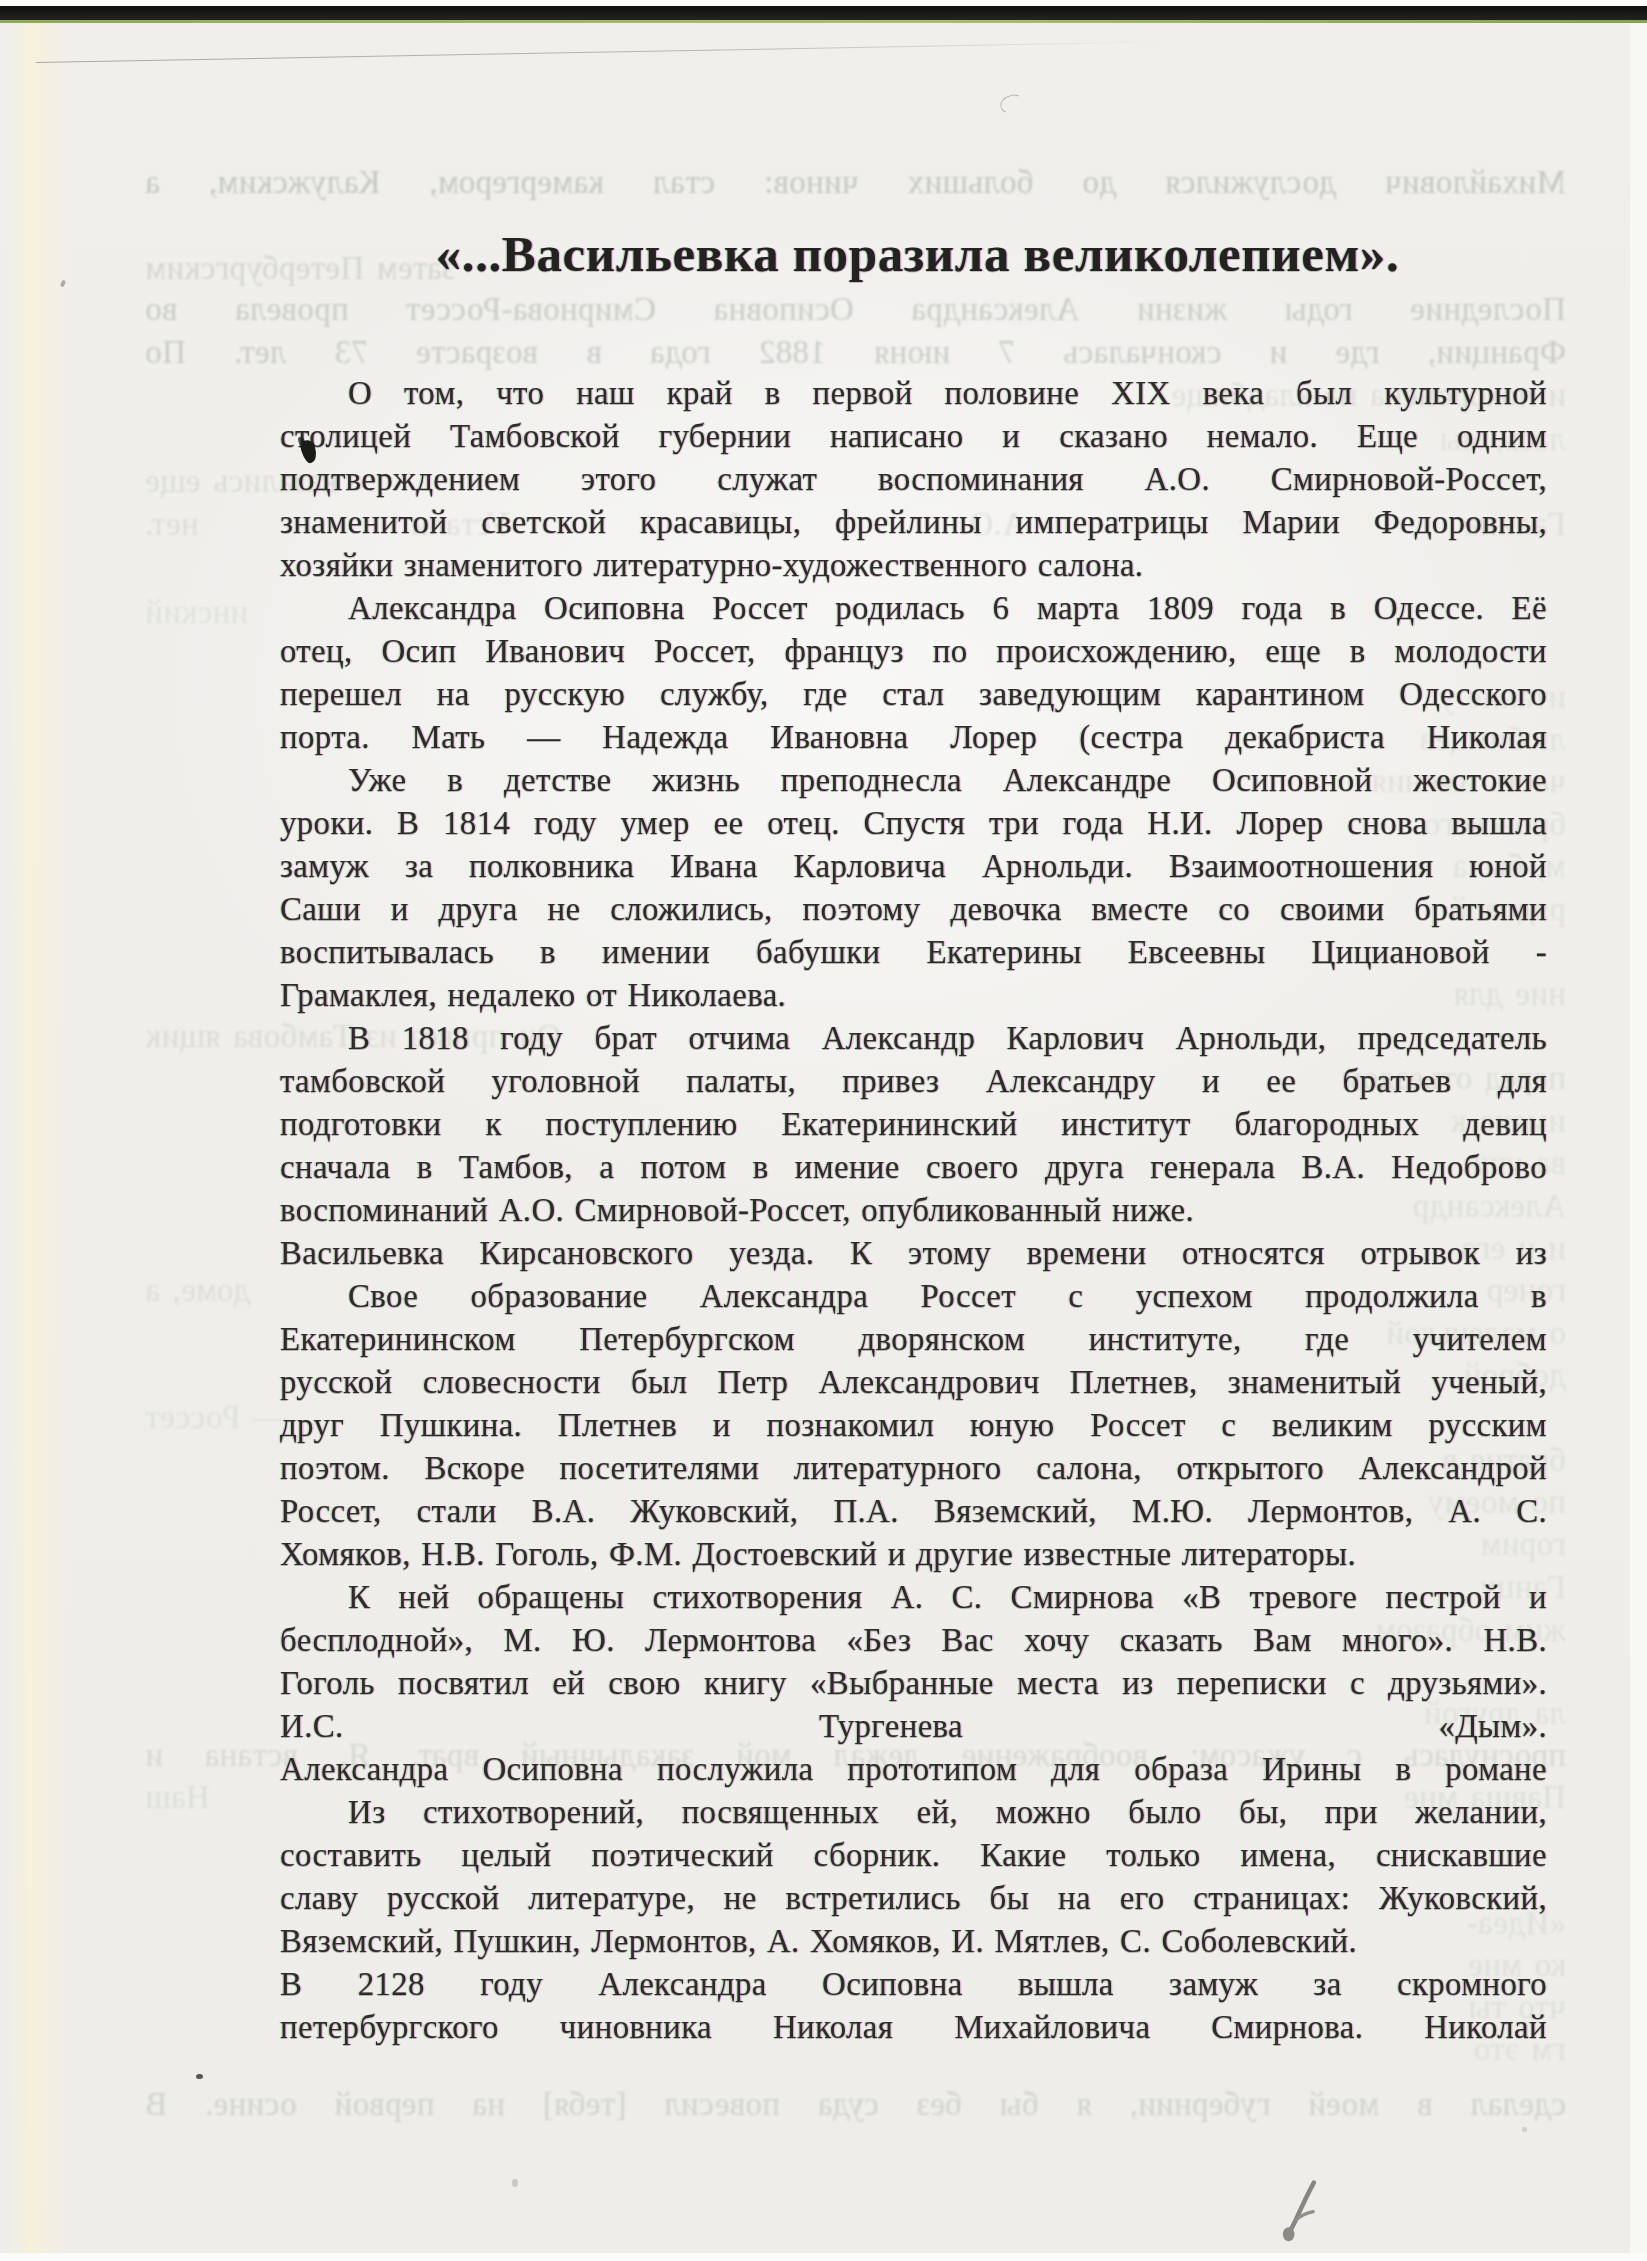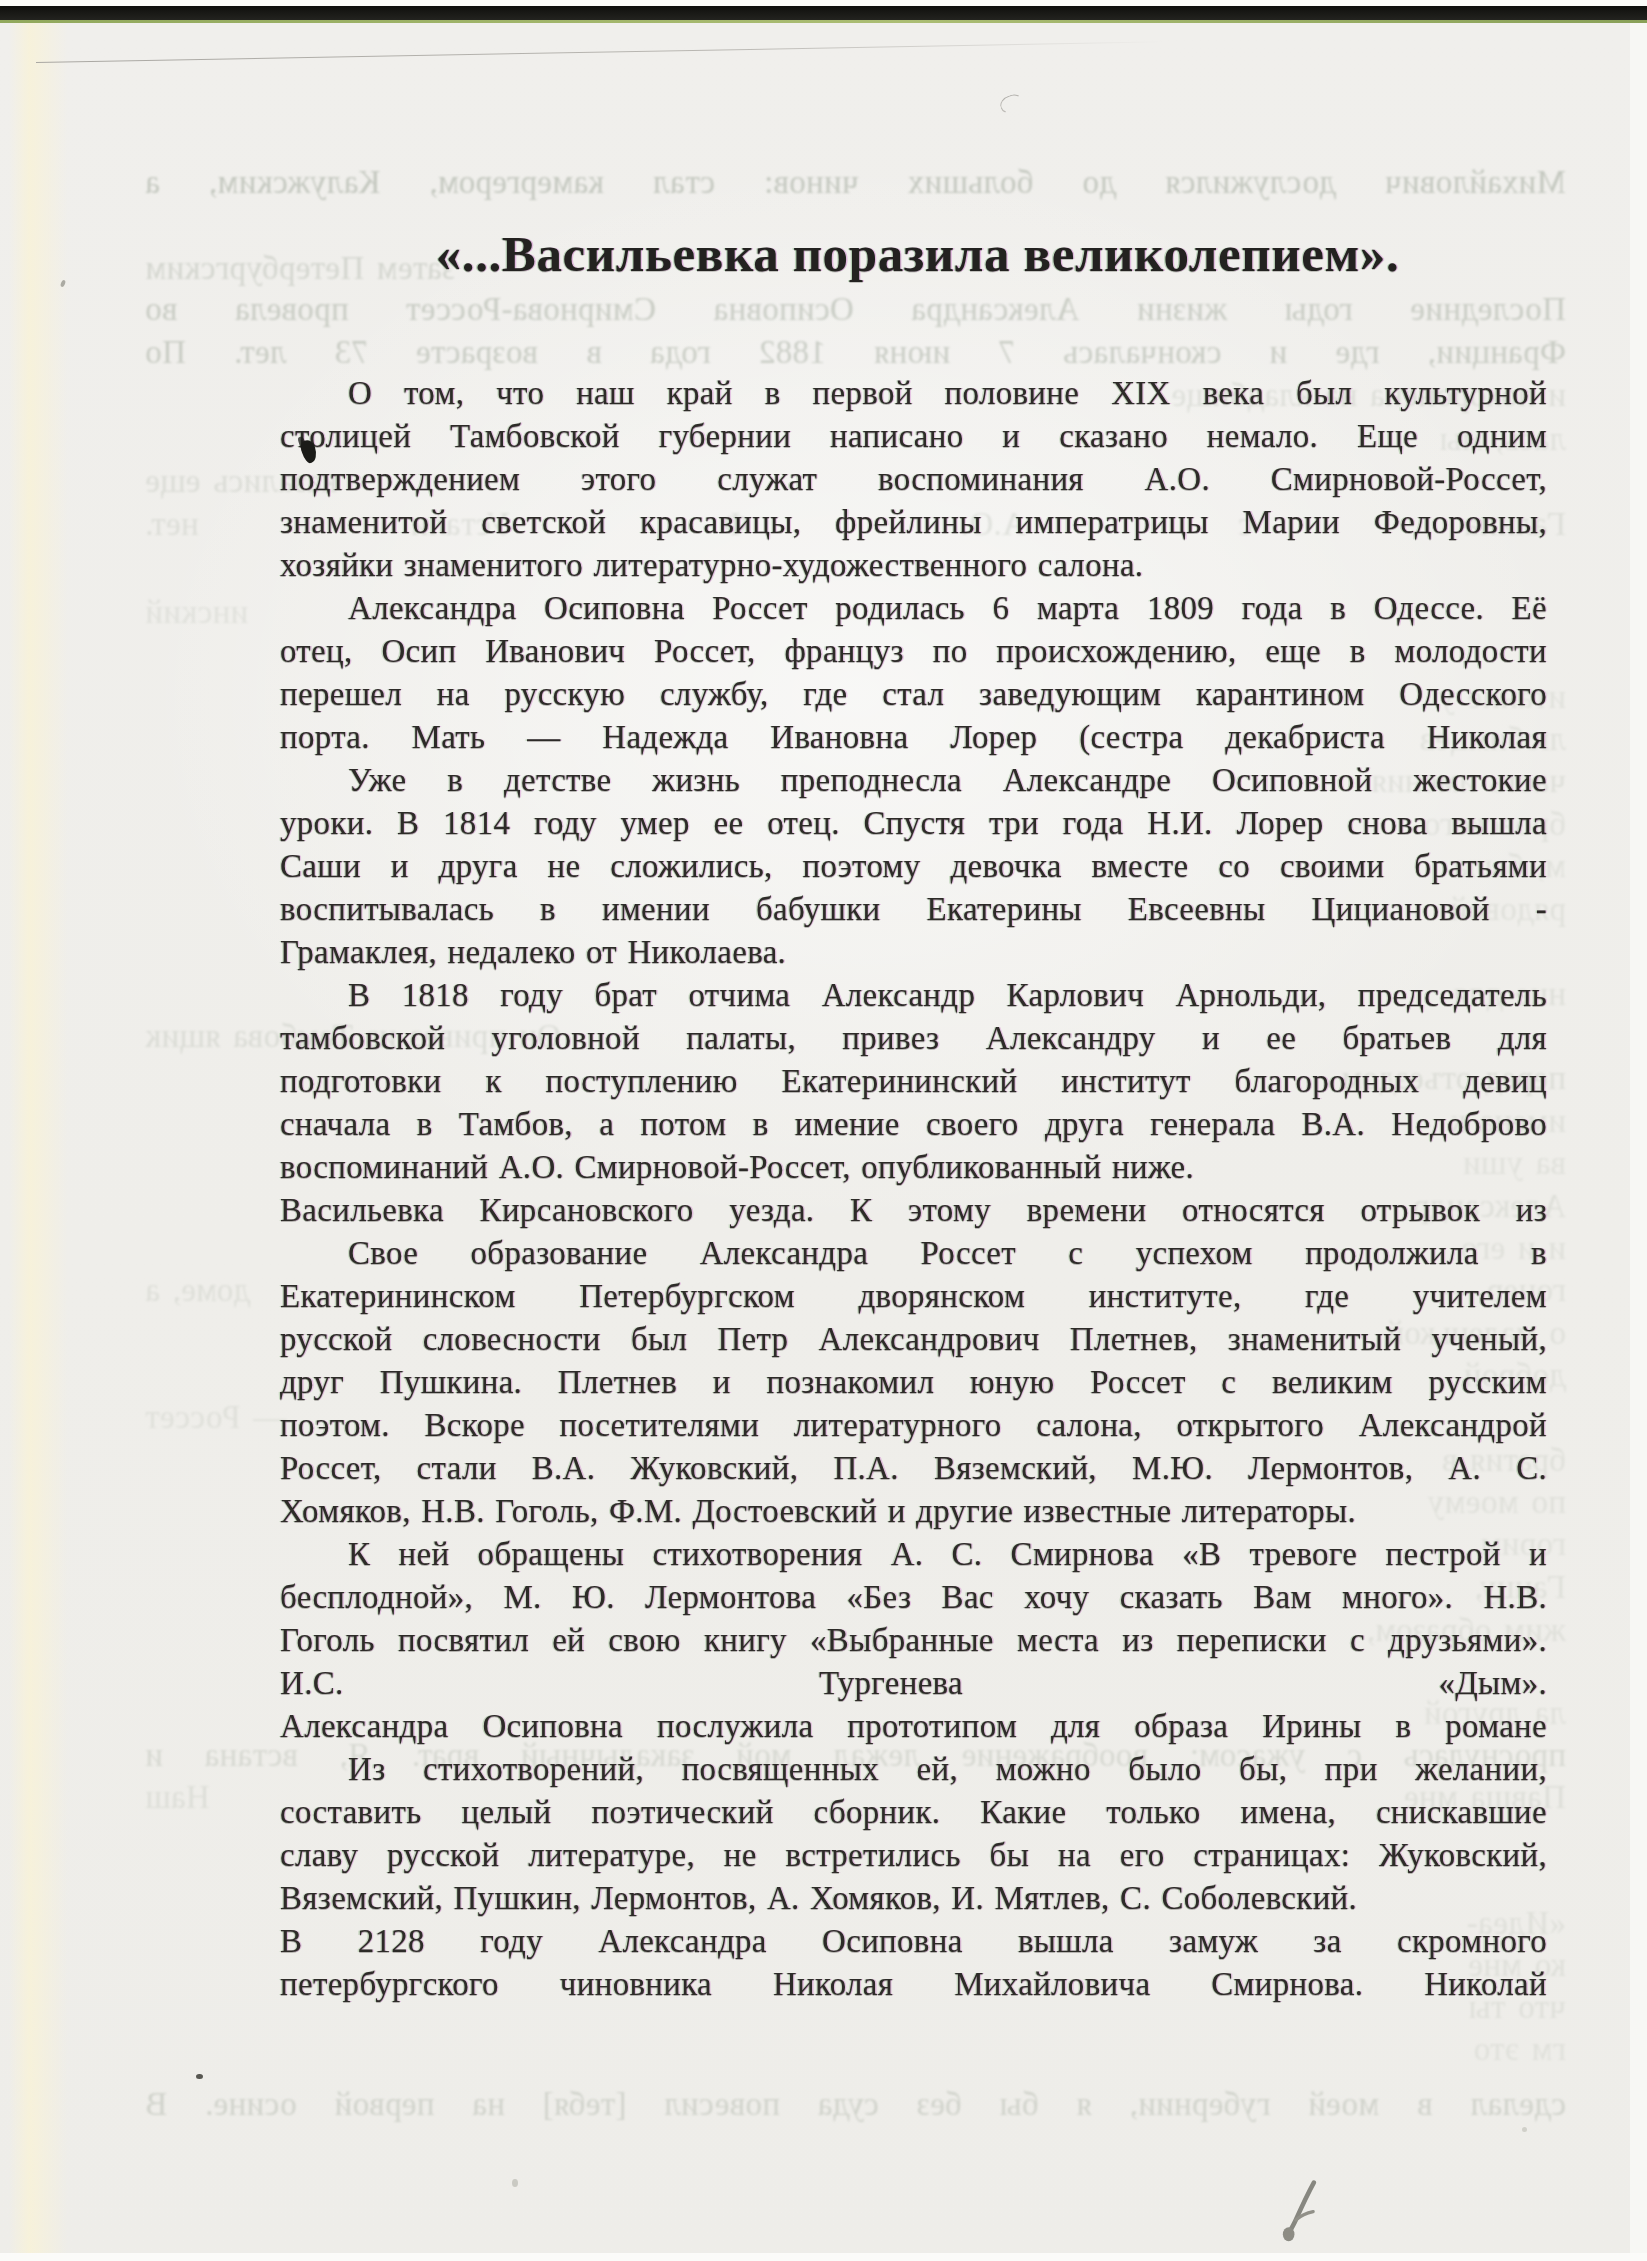--- a/index.html
+++ b/index.html
@@ -143,20 +143,21 @@
       <div class="line wrapok">столицей Тамбовской губернии написано и сказано немало. Еще одним</div>
       <div class="line wrapok">подтверждением этого служат воспоминания А.О. Смирновой-Россет,</div>
       <div class="line wrapok">знаменитой светской красавицы, фрейлины императрицы Марии Федоровны,</div>
       <div class="line wrapok lastleft">хозяйки знаменитого литературно-художественного салона.</div>
       <div class="line wrapok indent">Александра Осиповна Россет родилась 6 марта 1809 года в Одессе. Её</div>
       <div class="line wrapok">отец, Осип Иванович Россет, француз по происхождению, еще в молодости</div>
       <div class="line wrapok">перешел на русскую службу, где стал заведующим карантином Одесского</div>
       <div class="line wrapok">порта. Мать — Надежда Ивановна Лорер (сестра декабриста Николая</div>
       <div class="line wrapok indent">Уже в детстве жизнь преподнесла Александре Осиповной жестокие</div>
       <div class="line wrapok">уроки. В 1814 году умер ее отец. Спустя три года Н.И. Лорер снова вышла</div>
+      <div class="line wrapok">замуж за полковника Ивана Карловича Арнольди. Взаимоотношения юной</div>
       <div class="line wrapok">Саши и друга не сложились, поэтому девочка вместе со своими братьями</div>
       <div class="line wrapok">воспитывалась в имении бабушки Екатерины Евсеевны Цициановой -</div>
       <div class="line wrapok lastleft">Грамаклея, недалеко от Николаева.</div>
       <div class="line wrapok indent">В 1818 году брат отчима Александр Карлович Арнольди, председатель</div>
       <div class="line wrapok">тамбовской уголовной палаты, привез Александру и ее братьев для</div>
       <div class="line wrapok">подготовки к поступлению Екатерининский институт благородных девиц</div>
       <div class="line wrapok">сначала в Тамбов, а потом в имение своего друга генерала В.А. Недоброво</div>
       <div class="line wrapok lastleft">воспоминаний А.О. Смирновой-Россет, опубликованный ниже.</div>
       <div class="line wrapok">Васильевка Кирсановского уезда. К этому времени относятся отрывок из</div>
       <div class="line wrapok indent">Свое образование Александра Россет с успехом продолжила в</div>

